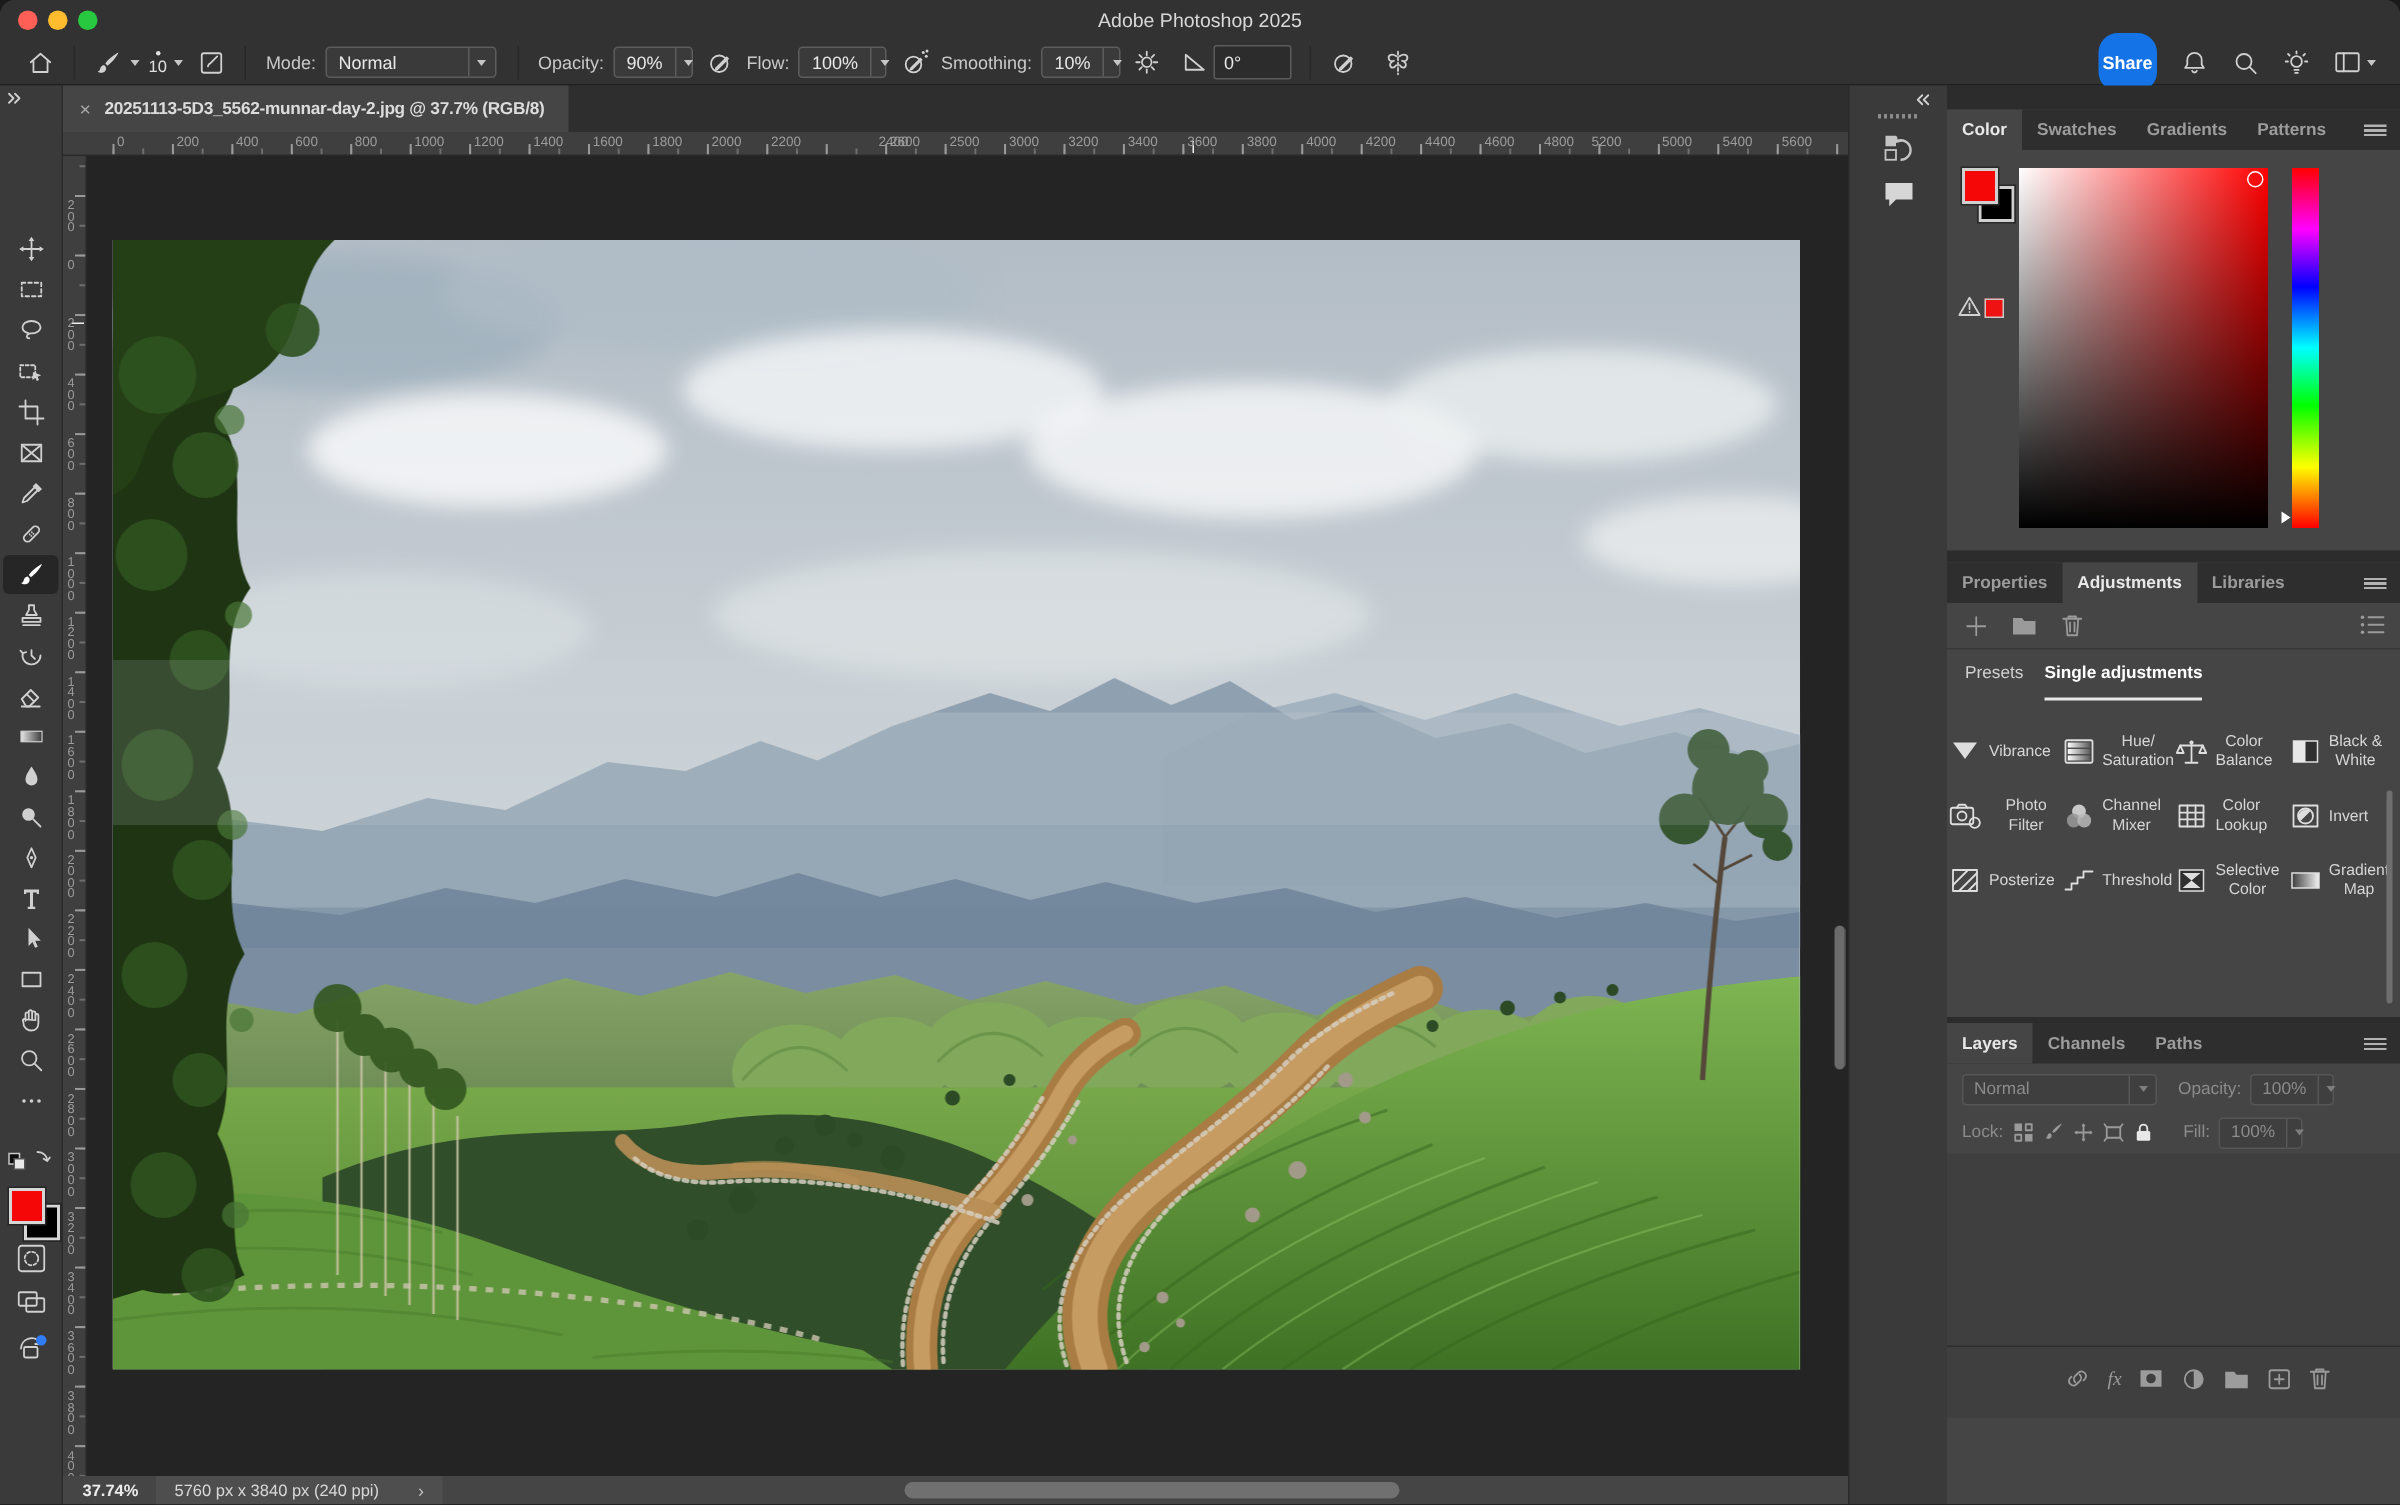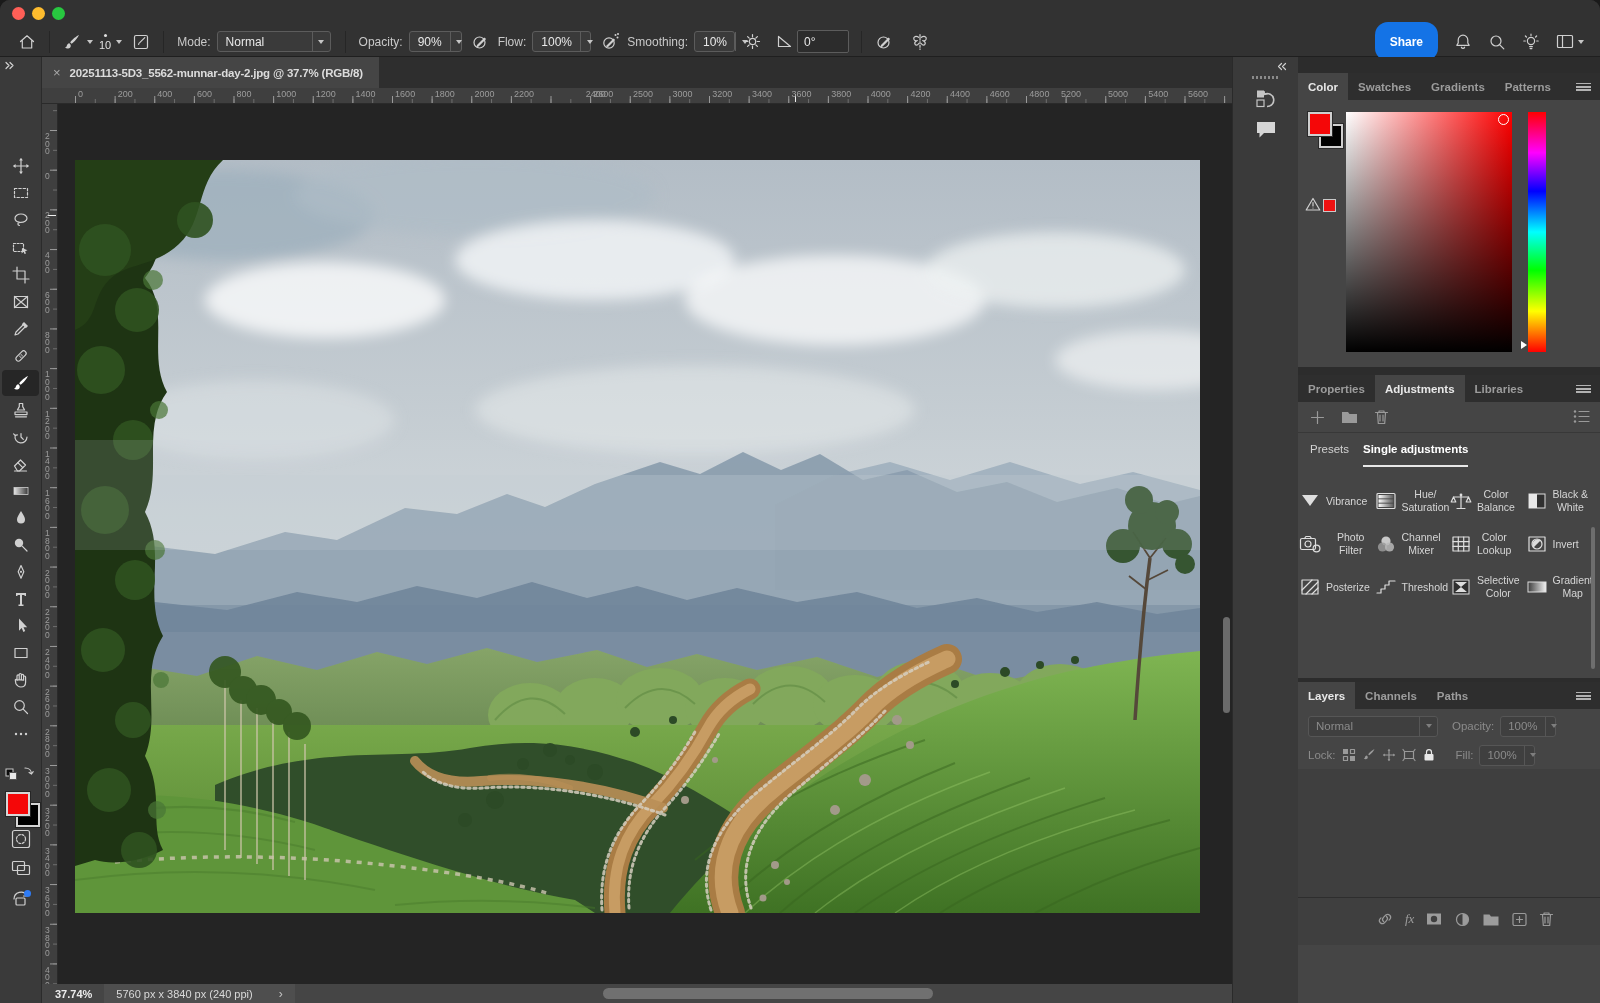--- a/index.html
+++ b/index.html
@@ -26,21 +26,21 @@
   .combo-btn{display:flex;align-items:center;justify-content:center;width:17px;border-left:1px solid #5c5c5c;flex:none}
   .chv{width:0;height:0;border-left:3.5px solid transparent;border-right:3.5px solid transparent;border-top:4.5px solid #c6c6c6;}
   .numfield{display:flex;align-items:center;height:21px;width:38px;background:#2c2c2c;border:1px solid #5c5c5c;border-radius:2px;
             font-size:12px;color:#e8e8e8;padding:0 6px;box-sizing:content-box;flex:none}
   .sizewidget{display:flex;align-items:center;gap:5px;margin:0 6px;flex:none}
   .sizecol{display:flex;flex-direction:column;align-items:center;line-height:10px}
   .sizedot{width:3px;height:3px;border-radius:50%;background:#e0e0e0;margin-bottom:3px}
   .sizenum{font-size:11px;color:#e0e0e0}
   .ob-right{margin-left:auto;display:flex;align-items:center;gap:16px;padding-right:16px}
   .sharebtn{background:#1473e6;color:#fff;font-size:12px;font-weight:700;border-radius:13px;height:39px;
-            display:flex;align-items:center;padding:0 15px;}
+            display:flex;align-items:center;padding:0 3px;}
   
   .toolstrip{position:absolute;left:0;top:57px;width:42px;height:946px;background:#3a3a3a;border-right:1px solid #2b2b2b;box-sizing:border-box}
   .strip-expand{position:absolute;left:4px;top:4px}
   .tool{position:absolute;left:2px;width:37px;height:26px;display:flex;align-items:center;justify-content:center;border-radius:4px}
   .tool.selected{background:#262626}.tool.selected .f{fill:#fff}
   .fgbg{position:absolute;left:0;top:733px;width:42px;height:42px}
   .fgsw{position:absolute;left:6px;top:2px;width:20px;height:20px;background:#f50708;border:2px solid #d6d6d6;outline:1px solid #262626}
   .bgsw{position:absolute;left:16px;top:13px;width:20px;height:20px;background:#000;border:2px solid #d6d6d6;outline:1px solid #262626}
   
   .docarea{position:absolute;left:42px;top:57px;width:1190px;height:946px;background:#242424}
@@ -125,20 +125,21 @@
 </style>
 </head>
 <body>
 
 <div class="app">
 
   <div class="titlebar">
     <div class="tl r"></div>
     <div class="tl y"></div>
     <div class="tl g"></div>
+    <div class="apptitle">Adobe Photoshop 2025</div>
   </div>
 
   <div class="optionsbar">
     <div class="obicon">
       <svg width="18" height="18">
           <path class="s" d="M2.5 8.5L9 2.8l6.5 5.7M4.3 7.5V15h9.4V7.5" stroke-width="1.5"></path>
         </svg>
     </div>
     <div class="vsep"></div>
     <div class="obicon">
@@ -192,21 +193,21 @@
     <div class="obicon" style="margin-left:6px">
       <svg width="19" height="19">
           <circle class="s" cx="8" cy="11" r="5.2"></circle>
           <path class="f" d="M5.8 13.2l6.8-6.8 1.5 1.5-6.8 6.8-2.2.7z"></path>
           <circle class="f" cx="14.5" cy="3" r="1"></circle>
           <circle class="f" cx="16.5" cy="5.5" r="1"></circle>
           <circle class="f" cx="17" cy="2" r="1"></circle>
         </svg>
     </div>
     <span class="oblabel">Smoothing:</span>
-    <div class="combo" style="width:41px">
+    <div class="combo" style="width:53px">
       <div class="combo-val">10%</div>
       <div class="combo-btn">
           <div class="chv"></div>
         </div>
     </div>
     <div class="obicon" style="margin-left:4px">
       <svg width="19" height="19">
           <circle class="s" cx="9.5" cy="9.5" r="3.2"></circle>
           <path class="s" stroke-width="1.7" d="M9.5 4.8V2.5M9.5 16.5v-2.3M4.8 9.5H2.5M16.5 9.5h-2.3M6.2 6.2L4.6 4.6M12.8 12.8l1.6 1.6M12.8 6.2l1.6-1.6M6.2 12.8l-1.6 1.6"></path>
         </svg>

